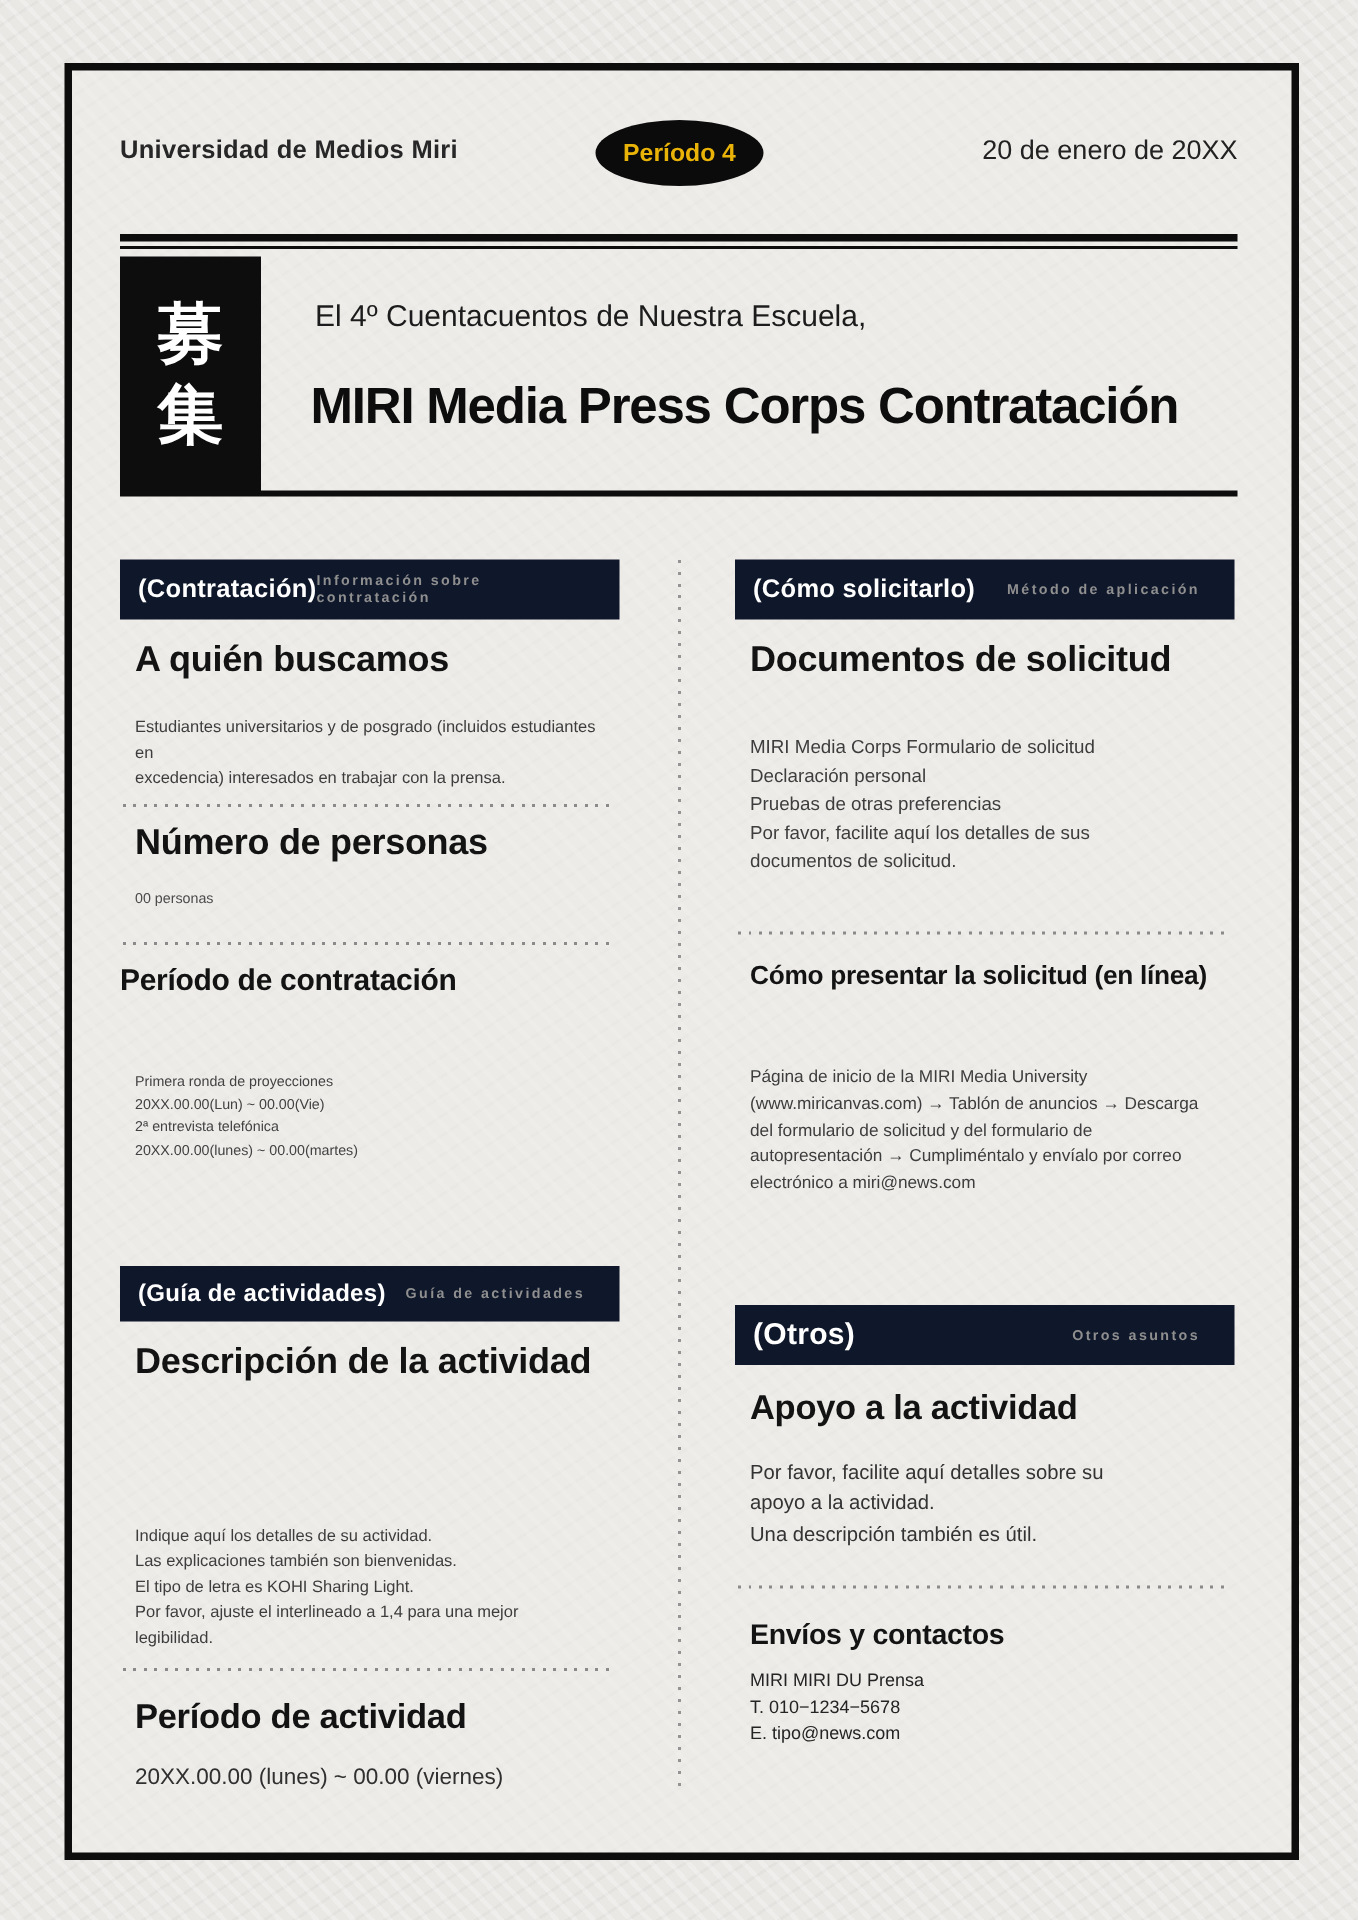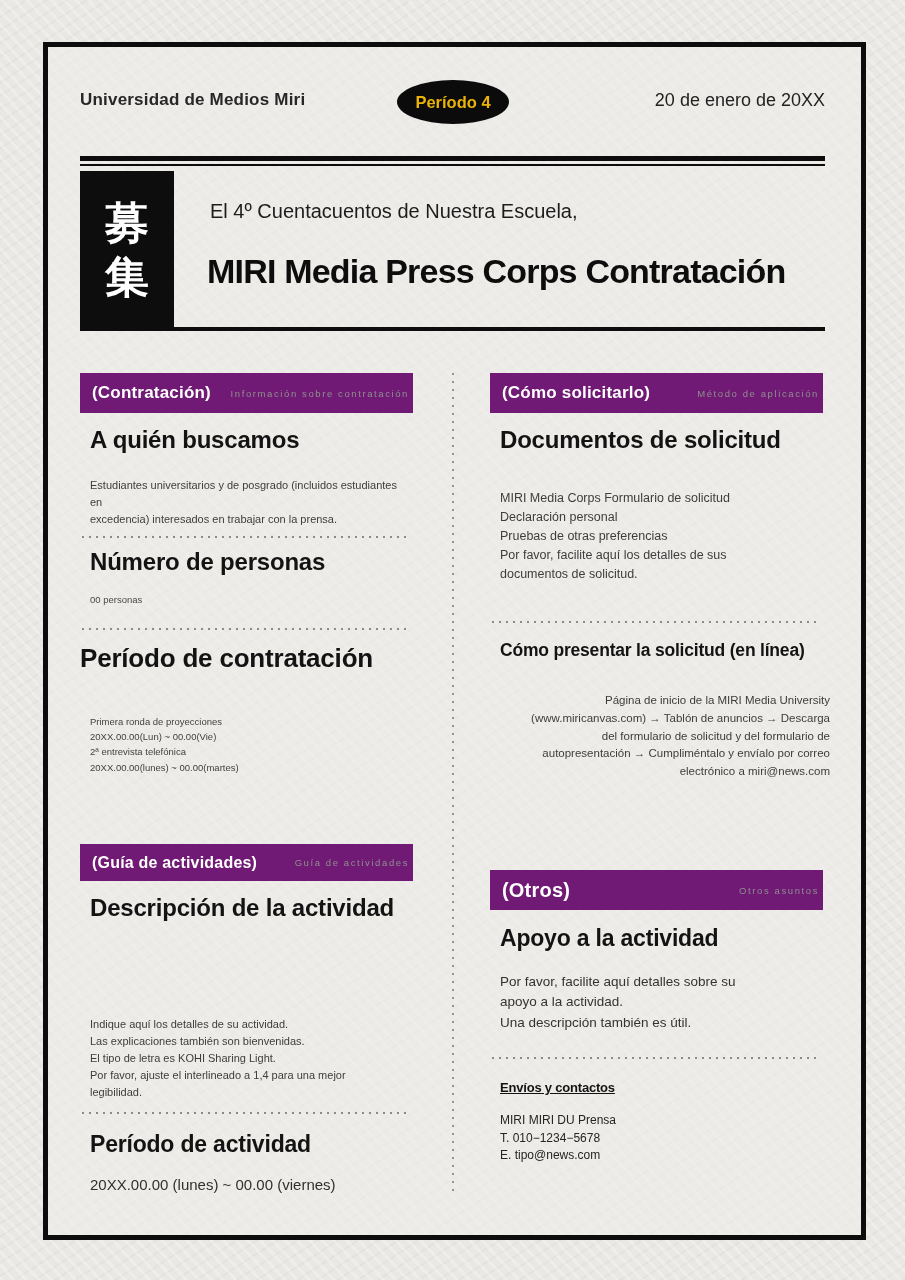--- a/index.html
+++ b/index.html
@@ -51,63 +51,63 @@
     gap: 10px; font-size: 44px; line-height: 1; font-weight: 600;
   }
   .masthead-subtitle { left: 210px; top: 200px; font-size: 20px; font-weight: 500; color: #1c1c1c; }
   .masthead-title {
     left: 207px; top: 252px; font-size: 34px; font-weight: 800;
     letter-spacing: -0.8px; color: #0d0d0d; white-space: nowrap;
   }
 
   
   .bar {
-    background: #701a75; color: #fff;
+    background: #0f172a; color: #fff;
     display: flex; align-items: center; justify-content: space-between;
-    padding: 0 4px 0 12px; box-sizing: border-box;
+    padding: 0 23px 0 12px; box-sizing: border-box;
   }
   .bar-label { font-size: 17px; font-weight: 600; letter-spacing: .2px; }
   .bar-label-lg { font-size: 20px; }
   .bar-label-sm { font-size: 16px; }
-  .bar-sub { font-size: 9.5px; color: #8f8f8f; letter-spacing: 1.6px; font-weight: 400; }
+  .bar-sub { font-size: 9.5px; color: #8f8f8f; letter-spacing: 1.6px; font-weight: 700; }
 
   .bar-contratacion { left: 80px; top: 373px; width: 333px; height: 40px; }
   .bar-guia         { left: 80px; top: 844px; width: 333px; height: 37px; }
   .bar-como         { left: 490px; top: 373px; width: 333px; height: 40px; }
   .bar-otros        { left: 490px; top: 870px; width: 333px; height: 40px; }
 
   .h { font-weight: 700; color: #131313; letter-spacing: -0.2px; white-space: nowrap; }
   .small { color: #3d3d3d; }
   .preline { white-space: pre-line; }
 
   
   .h-who     { left: 90px; top: 426px; font-size: 24px; }
   .body-who  { left: 90px; top: 477px; width: 312px; font-size: 11px; line-height: 1.55; }
   .dot-l1    { left: 82px; top: 536px; width: 326px; }
   .h-number  { left: 90px; top: 548px; font-size: 24px; }
   .body-number { left: 90px; top: 594px; font-size: 9.5px; color: #4a4a4a; }
   .dot-l2    { left: 82px; top: 628px; width: 326px; }
-  .h-period-c { left: 80px; top: 643px; font-size: 26px; }
+  .h-period-c { left: 80px; top: 643px; font-size: 20px; }
   .body-period-c { left: 90px; top: 714px; font-size: 9.5px; line-height: 1.6; color: #424242; }
   .h-desc    { left: 90px; top: 894px; font-size: 24px; }
   .body-desc { left: 90px; top: 1016px; width: 312px; font-size: 11px; line-height: 1.55; }
   .dot-l3    { left: 82px; top: 1112px; width: 326px; }
   .h-period-a { left: 90px; top: 1131px; font-size: 23px; }
   .body-period-a { left: 90px; top: 1176px; font-size: 15px; color: #303030; }
 
   
   .h-docs    { left: 500px; top: 426px; font-size: 24px; }
   .body-docs { left: 500px; top: 489px; width: 320px; font-size: 12.5px; line-height: 1.52; }
   .dot-r1    { left: 492px; top: 621px; width: 326px; }
   .h-online  { left: 500px; top: 640px; font-size: 17.5px; }
-  .body-online { left: 500px; top: 692px; width: 330px; font-size: 11.5px; line-height: 1.55; text-align: right; }
+  .body-online { left: 500px; top: 710px; width: 330px; font-size: 11.5px; line-height: 1.55; }
   .h-support { left: 500px; top: 925px; font-size: 23px; }
   .body-support { left: 500px; top: 972px; width: 324px; font-size: 13.5px; line-height: 1.5; color: #333; }
   .dot-r2    { left: 492px; top: 1057px; width: 326px; }
-  .h-contact { left: 500px; top: 1080px; font-size: 13px; text-decoration: underline; }
+  .h-contact { left: 500px; top: 1080px; font-size: 19px; }
   .body-contact { left: 500px; top: 1112px; font-size: 12px; line-height: 1.47; font-weight: 400; color: #242424; }
 
   .dotted-h { height: 2px; background: repeating-linear-gradient(90deg, #8a8a8a 0 2px, transparent 2px 7px); }
   .dotted-v { left: 452px; top: 373px; width: 2px; height: 822px;
               background: repeating-linear-gradient(180deg, #949494 0 2px, transparent 2px 8px); }
 </style>
 </head>
 <body>
 
 <div class="frame abs"></div>

